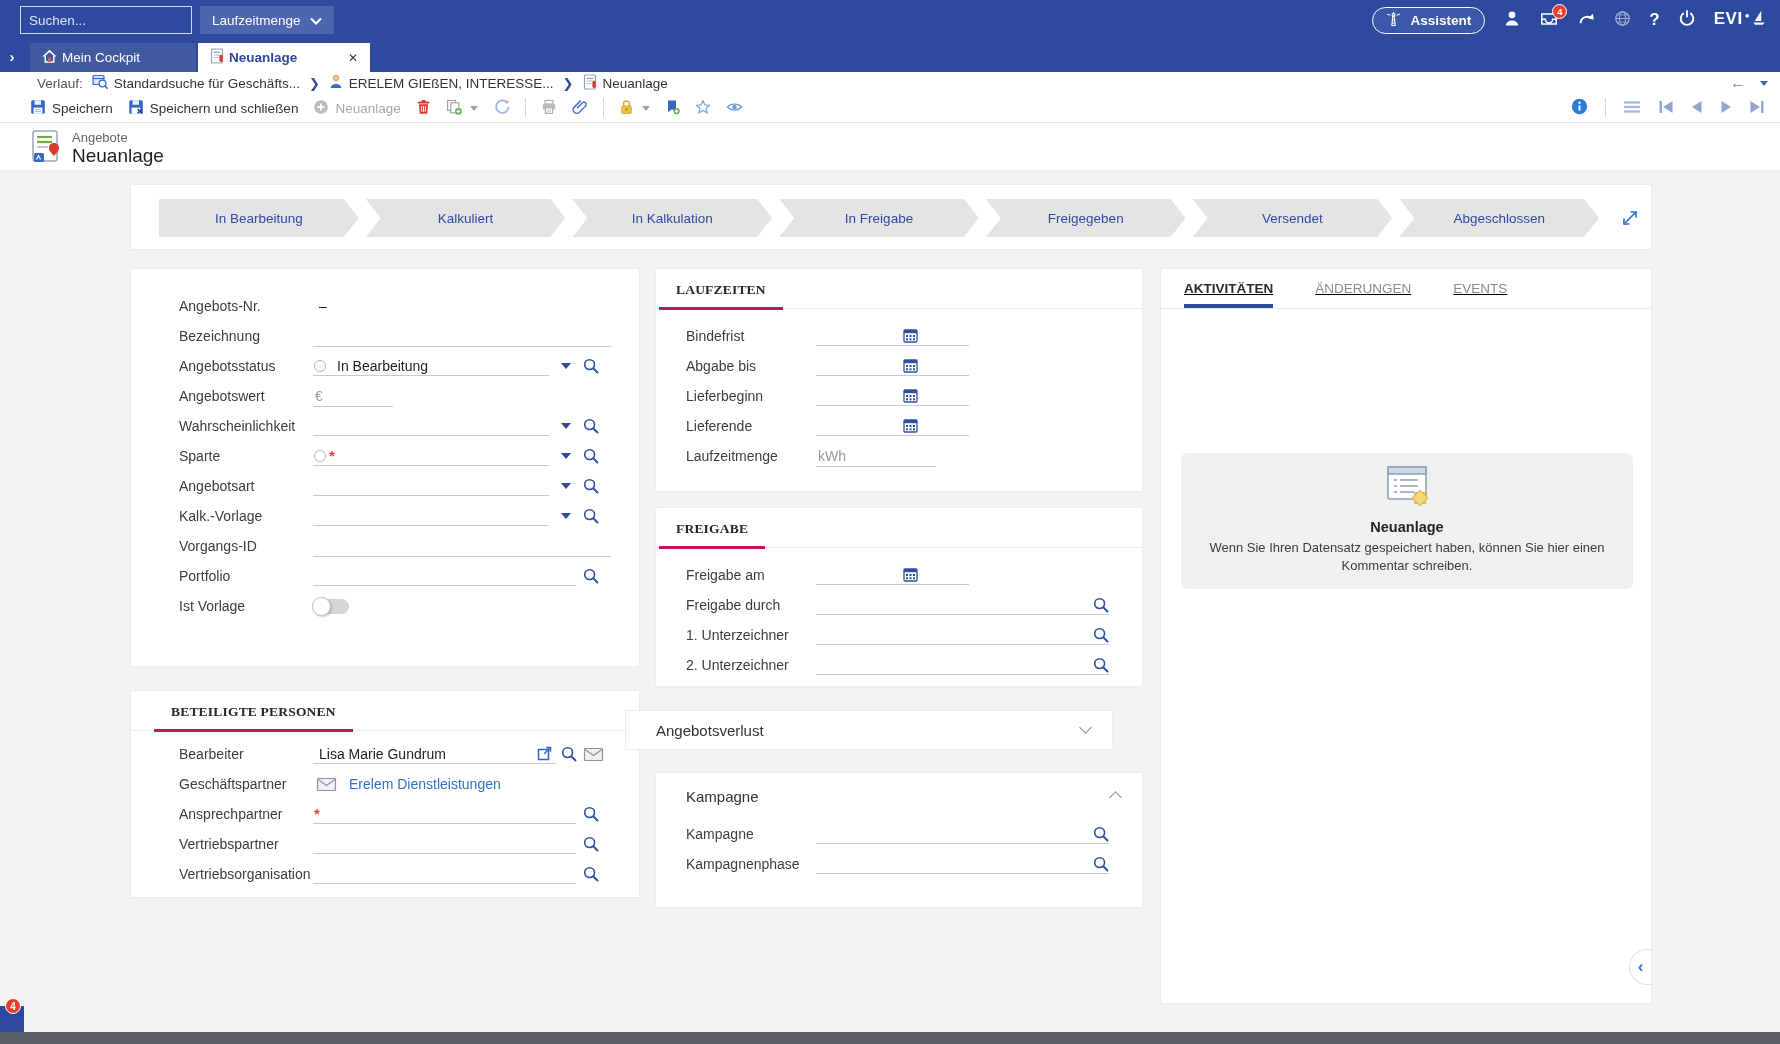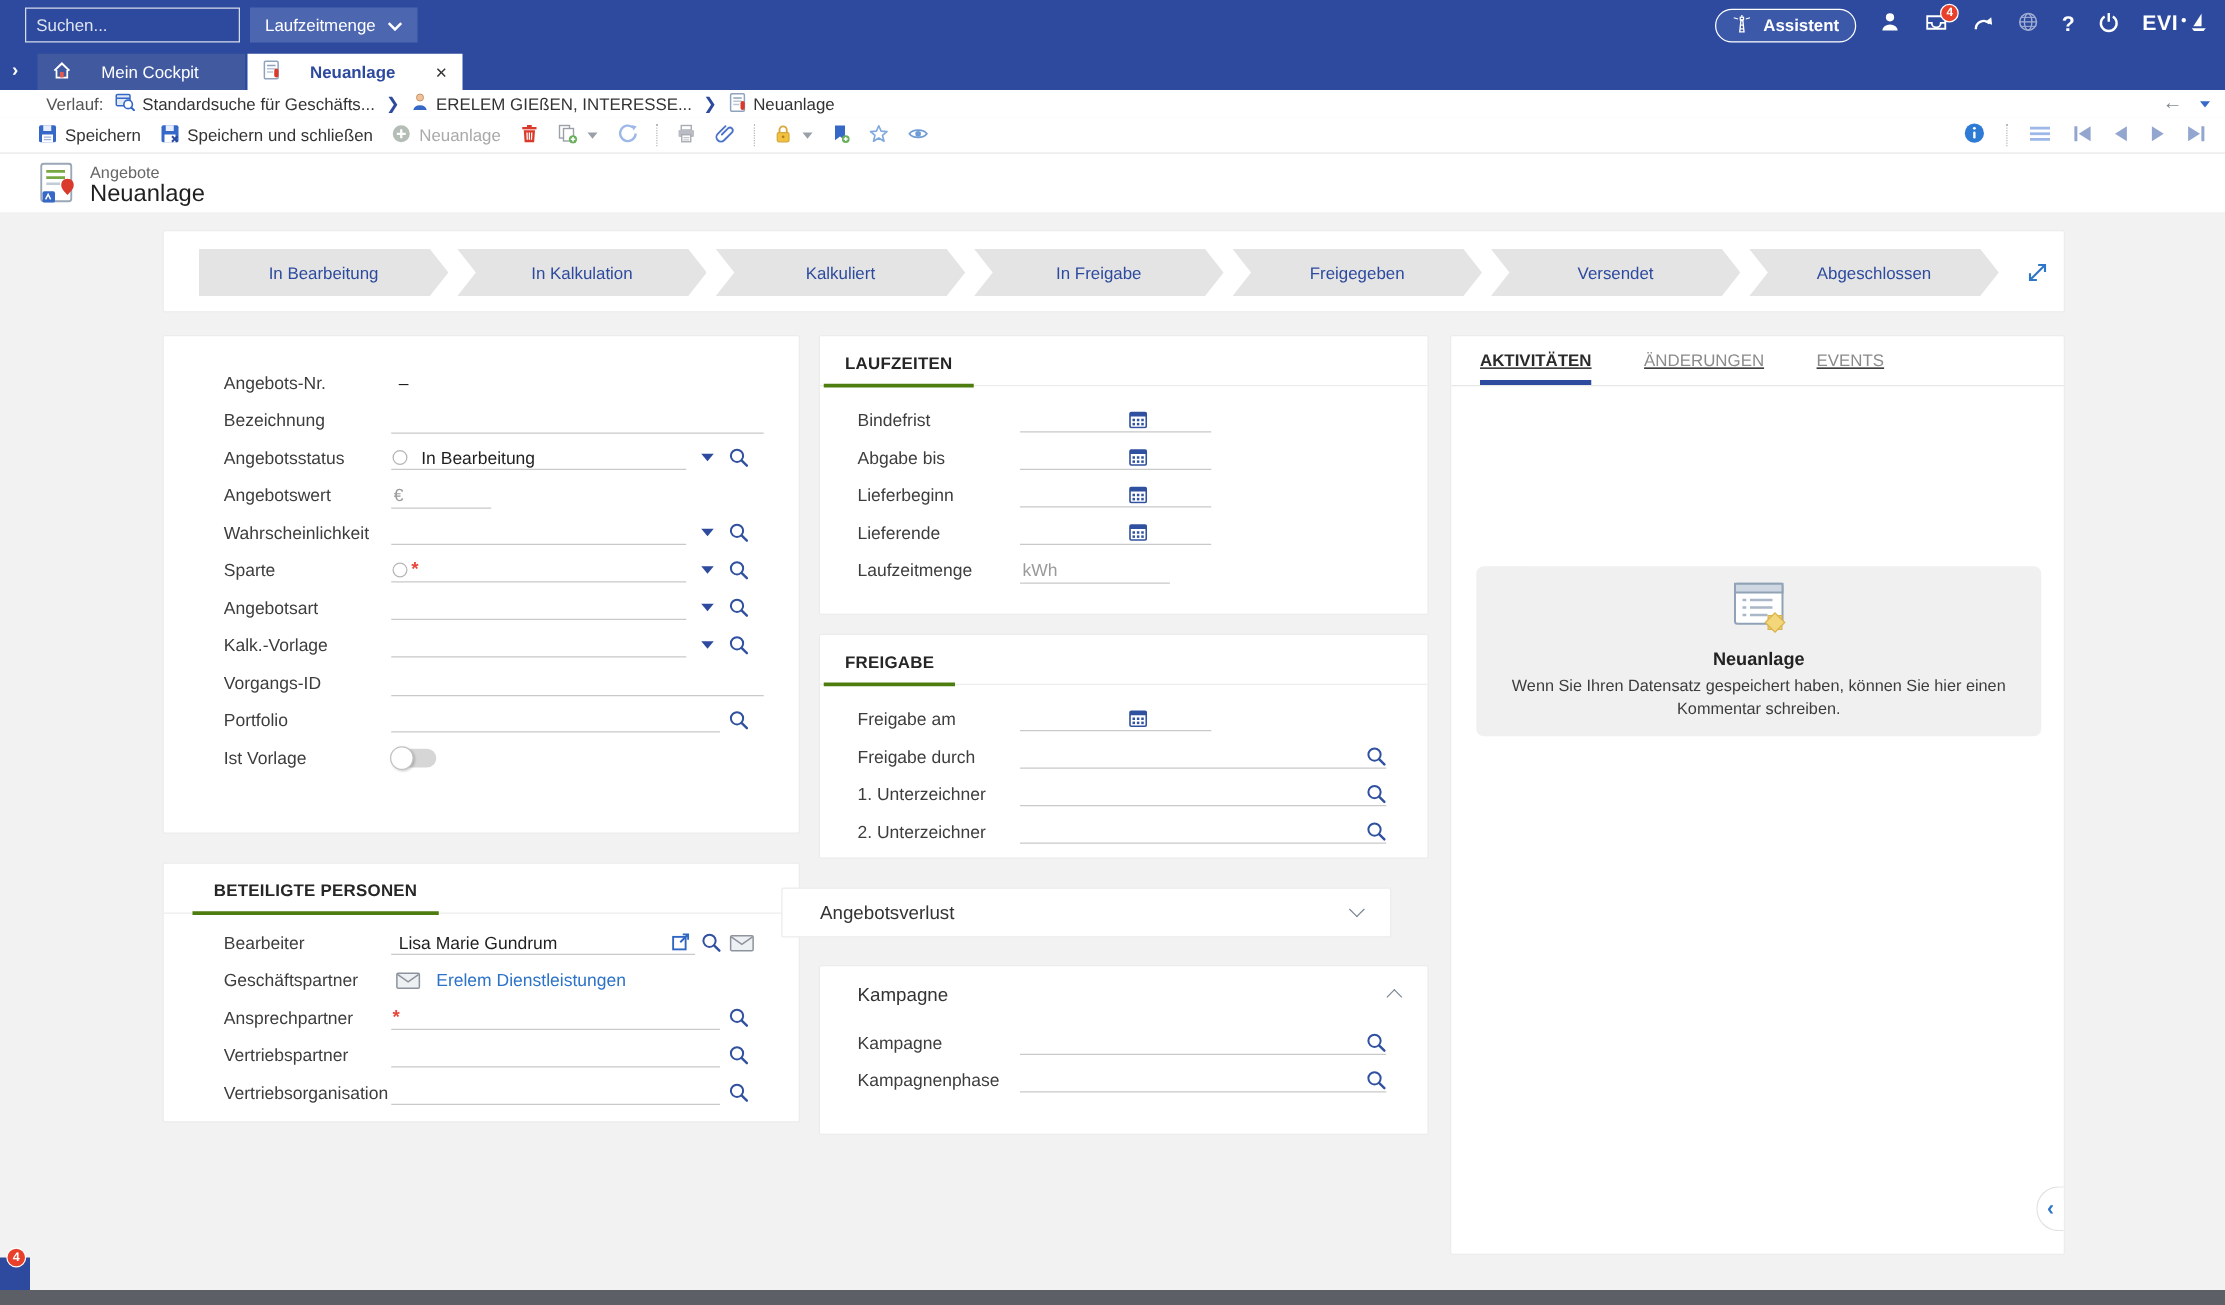--- a/index.html
+++ b/index.html
@@ -18,21 +18,21 @@
   .assistant-pill { height:27px; border:1.5px solid #fff; border-radius:15px; background:#3c58a9; color:#fff; font-size:13.5px; font-weight:bold; display:flex; align-items:center; gap:10px; padding:0 13px; cursor:pointer; }
   .topicon { position:relative; display:flex; align-items:center; justify-content:center; cursor:pointer; }
   .badge { position:absolute; top:-6px; right:-8px; min-width:15px; height:15px; border-radius:8px; background:#e8402a; border:1px solid #fff; color:#fff; font-size:9.5px; font-weight:bold; display:flex; align-items:center; justify-content:center; padding:0 2px; }
   .help-q { color:#fff; font-size:17px; font-weight:bold; }
   .brand { color:#fff; font-size:17px; font-weight:bold; letter-spacing:.5px; display:flex; align-items:flex-start; gap:2px; }
   .brand sup { font-size:8px; margin-top:2px; }
 
   
   .tabrow { position:absolute; top:40px; left:0; width:1780px; height:32px; background:#2d4a9e; }
   .nav-expander { position:absolute; left:0; top:0; width:24px; height:32px; color:#fff; font-size:15px; font-weight:bold; display:flex; align-items:center; justify-content:center; cursor:pointer; }
-  .tab { position:absolute; top:3px; height:29px; display:flex; align-items:center; gap:24px; padding:0 12px; font-size:13.5px; cursor:pointer; }
+  .tab { position:absolute; top:3px; height:29px; display:flex; align-items:center; gap:5px; padding:0 12px; font-size:13.5px; cursor:pointer; }
   .tab-cockpit { left:30px; width:166px; background:#41599f; color:#fff; }
   .tab-active { left:198px; width:172px; background:#fff; color:#2d4a9e; font-weight:bold; }
   .tab-close { margin-left:auto; color:#333; font-size:12px; font-weight:bold; cursor:pointer; }
 
   
   .crumbrow { position:absolute; top:72px; left:0; width:1780px; height:22px; background:#fff; display:flex; align-items:center; font-size:13.5px; color:#333; }
   .crumbrow .inner { display:flex; align-items:center; gap:9px; margin-left:37px; }
   .crumb-sep { color:#2d4a9e; font-weight:bold; font-size:13px; }
   .crumb-item { display:flex; align-items:center; gap:6px; cursor:pointer; }
   .crumb-prefix { color:#555; }
@@ -61,21 +61,21 @@
   
   .steps-wrap { left:130px; top:14px; width:1522px; height:66px; }
   .steps { position:absolute; left:28px; top:14px; right:52px; height:38px; display:flex; gap:7px; }
   .step { flex:1; background:#e4e4e4; color:#2d4a9e; font-size:13.5px; display:flex; align-items:center; justify-content:center;
           clip-path:polygon(0 0, calc(100% - 15px) 0, 100% 50%, calc(100% - 15px) 100%, 0 100%, 15px 50%); cursor:pointer; }
   .step.first { clip-path:polygon(0 0, calc(100% - 15px) 0, 100% 50%, calc(100% - 15px) 100%, 0 100%); }
   .steps-expand { position:absolute; right:10px; top:22px; cursor:pointer; }
 
   
   .sec-title-row { position:relative; height:40px; border-bottom:1px solid #ededed; }
-  .sec-title { position:absolute; bottom:-2px; font-size:13.5px; font-weight:bold; color:#262626; padding:0 17px 9px; border-bottom:3px solid #4d7c0f; letter-spacing:.2px; white-space:nowrap; }
+  .sec-title { position:absolute; bottom:-2px; font-size:13.5px; font-weight:bold; color:#262626; padding:0 17px 9px; border-bottom:3px solid #be185d; letter-spacing:.2px; white-space:nowrap;font-family:Liberation Serif, serif; }
   .row { position:relative; height:30px; }
   .flabel { position:absolute; top:7px; font-size:14px; color:#3d3d3d; }
   .fvalue { position:absolute; top:7px; font-size:14px; color:#1f1f1f; }
   .uline { position:absolute; bottom:5px; height:1px; background:#c9c9c9; cursor:text; }
   .caret { position:absolute; top:12px; width:0; height:0; border-left:5px solid transparent; border-right:5px solid transparent; border-top:6px solid #2d4a9e; cursor:pointer; }
   .icon-slot { position:absolute; cursor:pointer; }
   .ring { position:absolute; width:12px; height:12px; border:1.5px solid #b5b5b5; border-radius:50%; top:9px; }
   .reqstar { position:absolute; top:6px; color:#e8453a; font-size:15px; font-weight:bold; }
   .tinput { position:absolute; bottom:4px; height:22px; border:none; border-bottom:1px solid #c9c9c9; background:transparent; font-family:inherit; font-size:14px; color:#222; padding:0 2px; outline:none; }
   .tinput::placeholder { color:#9a9a9a; }
@@ -406,24 +406,24 @@
 </div>
 
 <div class="content">
 
   <div class="panel steps-wrap">
     <div class="steps">
       <div class="step first">
           <span>In Bearbeitung</span>
         </div>
       <div class="step">
-          <span>In Kalkulation</span>
+          <span>Kalkuliert</span>
         </div>
       <div class="step">
-          <span>Kalkuliert</span>
+          <span>In Kalkulation</span>
         </div>
       <div class="step">
           <span>In Freigabe</span>
         </div>
       <div class="step">
           <span>Freigegeben</span>
         </div>
       <div class="step">
           <span>Versendet</span>
         </div>

